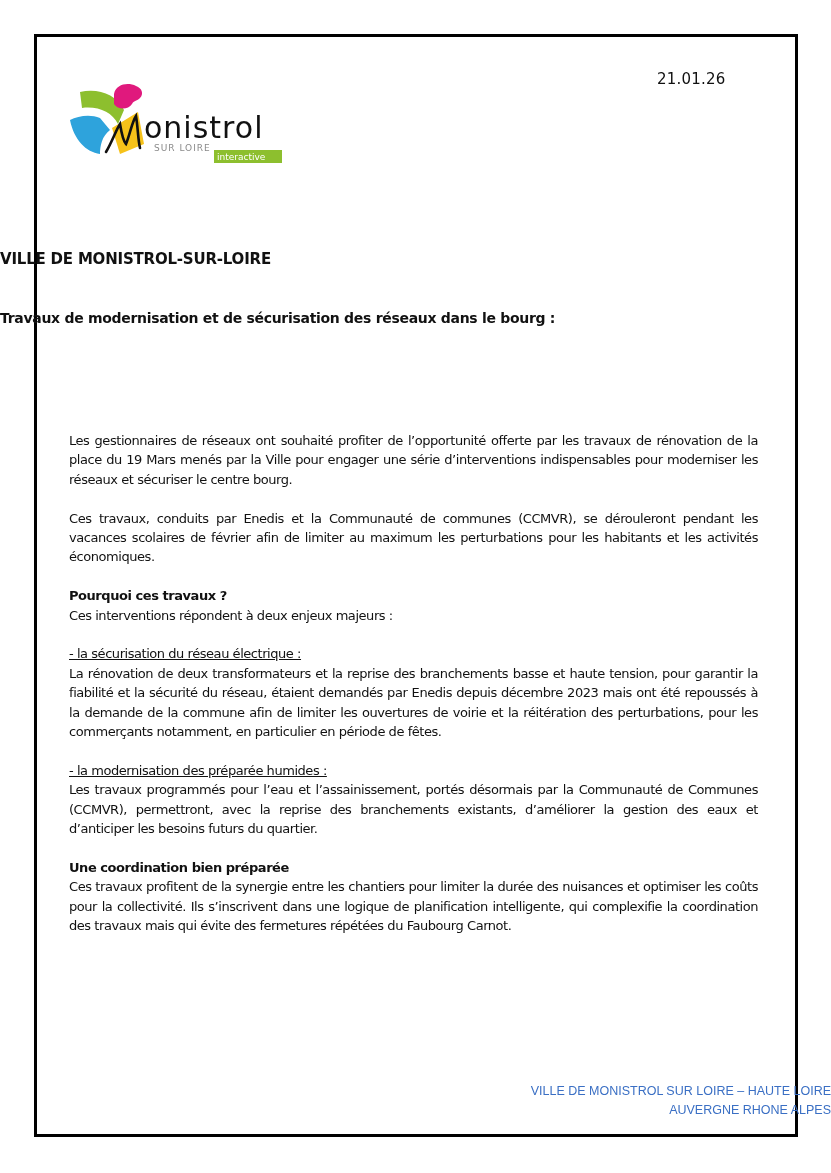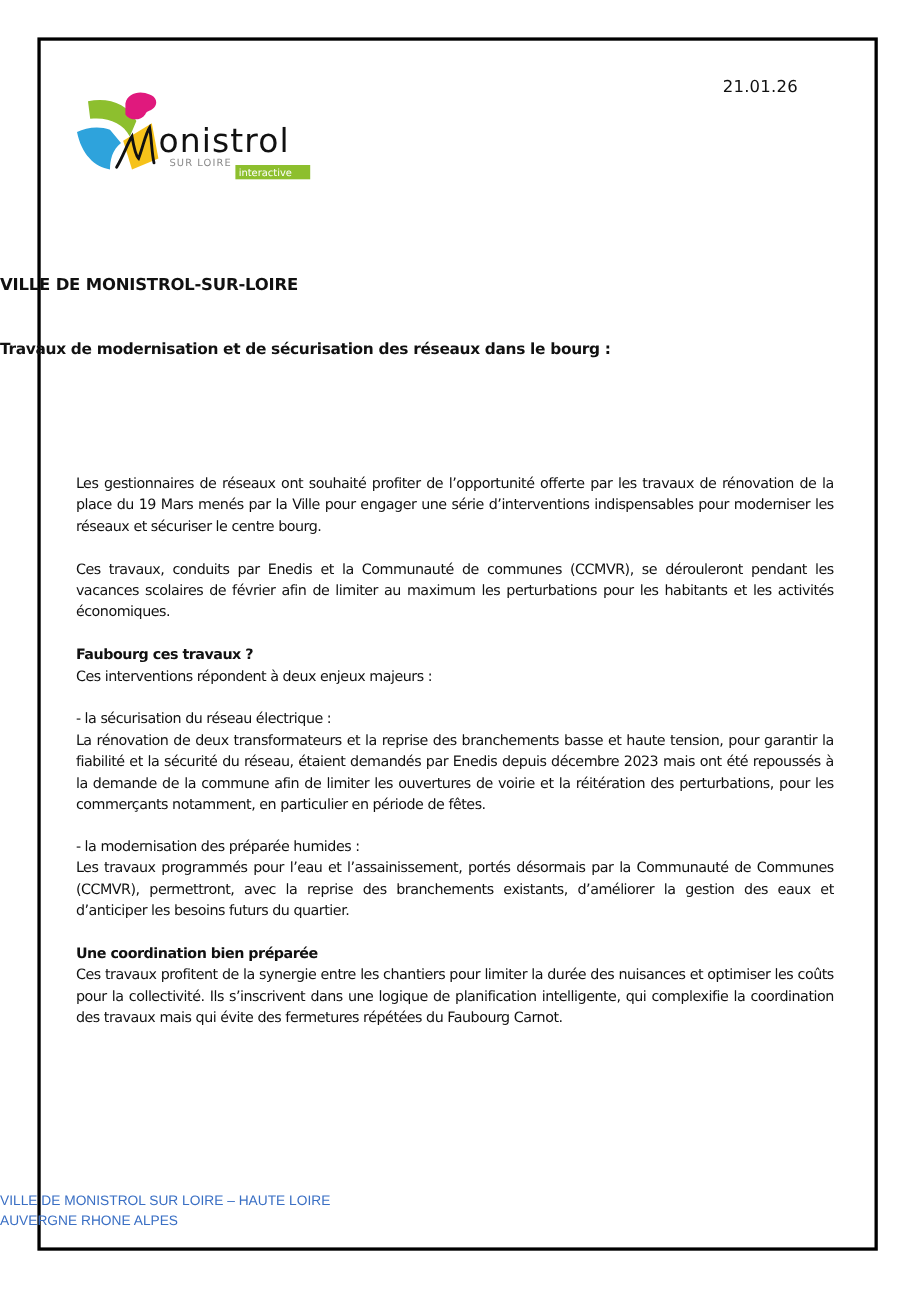--- a/index.html
+++ b/index.html
@@ -35,25 +35,25 @@
     }
     .body {
       position: absolute; left: 69px; top: 383px; width: 689px;
       font-size: 13px; line-height: 19.4px; letter-spacing: -0.45px;
       text-align: justify;
       margin-top: 48px;
     }
     .body p { margin: 0 0 19.4px 0; }
     .body p.tight { margin: 0; }
     .body .h { font-weight: bold; }
-    .body .u { }
+    .body .u { text-decoration: underline; }
     .body .it { font-style: italic; }
     .body .b { font-weight: bold; }
     .footer {
-      position: absolute; left: 0; top: 1082px; width: 831px; text-align: left;
+      position: absolute; left: 0; top: 1082px; width: 831px; text-align: right;
       font-family: "Liberation Sans", sans-serif;
       color: #3a6fc4; font-size: 12.5px; line-height: 19px;
     }
   </style>
 </head>
 <body>
 
 <div class="page-frame"></div>
 
 <div class="doc">
@@ -82,21 +82,21 @@
   <div class="title-main">VILLE DE MONISTROL-SUR-LOIRE</div>
 
   <div class="subtitle">
     <div>Travaux de modernisation et de sécurisation des réseaux dans le bourg :</div>
   </div>
 
   <div class="body">
     <p>Les gestionnaires de réseaux ont souhaité profiter de l’opportunité offerte par les travaux de rénovation de la place du 19 Mars menés par la Ville pour engager une série d’interventions indispensables pour moderniser les réseaux et sécuriser le centre bourg.</p>
     <p>Ces travaux, conduits par Enedis et la Communauté de communes (CCMVR), se dérouleront pendant les vacances scolaires de février afin de limiter au maximum les perturbations pour les habitants et les activités économiques.</p>
 
-    <p class="tight h">Faubourg ces travaux ?</p>
+    <p class="tight h">Pourquoi ces travaux ?</p>
     <p>Ces interventions répondent à deux enjeux majeurs :</p>
 
     <p class="tight u">- la sécurisation du réseau électrique :</p>
     <p>La rénovation de deux transformateurs et la reprise des branchements basse et haute tension, pour garantir la fiabilité et la sécurité du réseau, étaient demandés par Enedis depuis décembre 2023 mais ont été repoussés à la demande de la commune afin de limiter les ouvertures de voirie et la réitération des perturbations, pour les commerçants notamment, en particulier en période de fêtes.</p>
 
     <p class="tight u">- la modernisation des préparée humides :</p>
     <p>Les travaux programmés pour l’eau et l’assainissement, portés désormais par la Communauté de Communes (CCMVR), permettront, avec la reprise des branchements existants, d’améliorer la gestion des eaux et d’anticiper les besoins futurs du quartier.</p>
 
     <p class="tight h">Une coordination bien préparée</p>
     <p>Ces travaux profitent de la synergie entre les chantiers pour limiter la durée des nuisances et optimiser les coûts pour la collectivité. Ils s’inscrivent dans une logique de planification intelligente, qui complexifie la coordination des travaux mais qui évite des fermetures répétées du Faubourg Carnot.</p>

